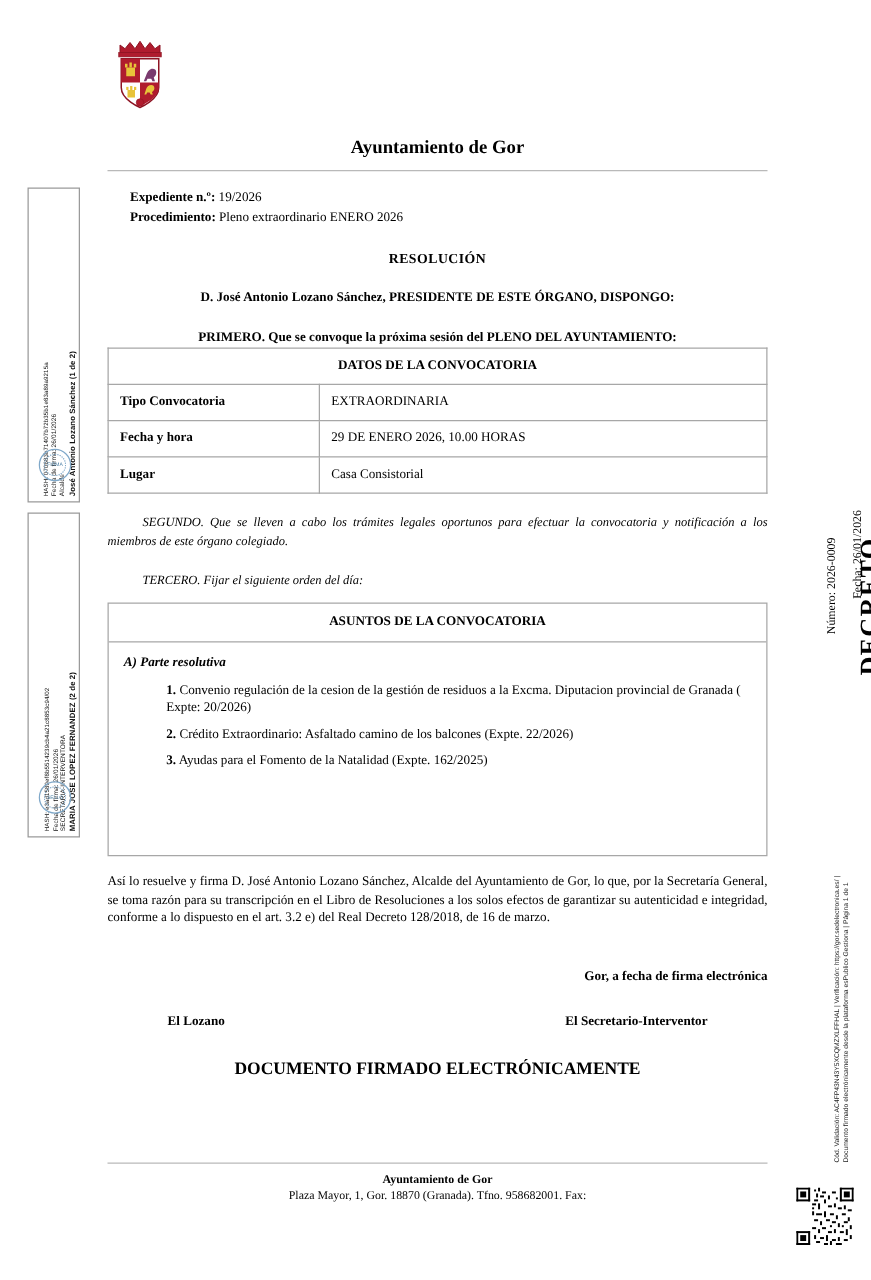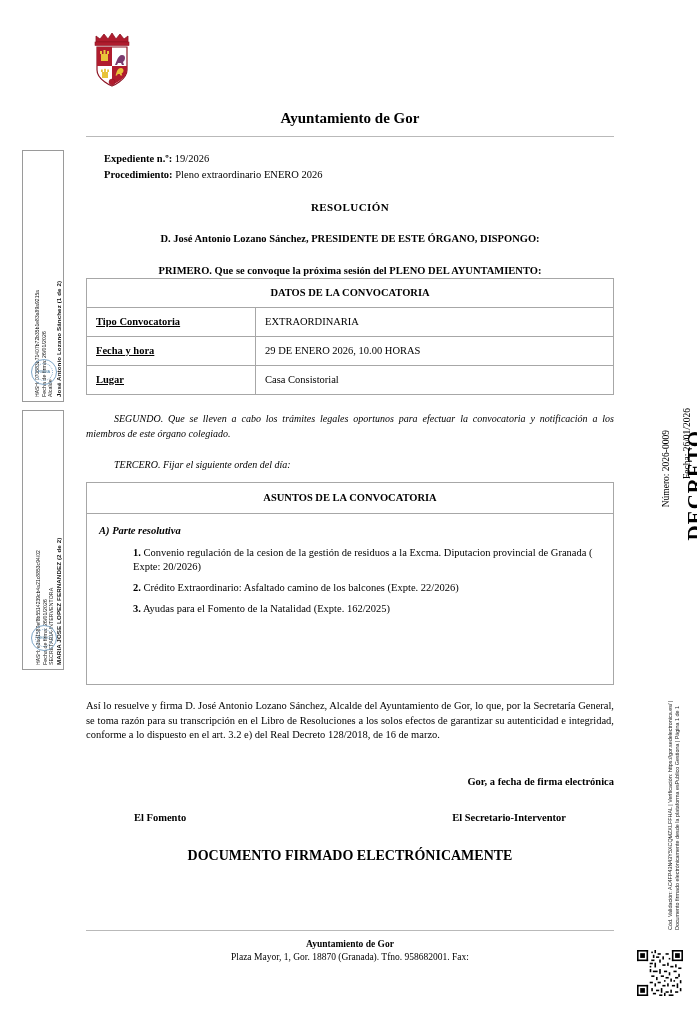--- a/index.html
+++ b/index.html
@@ -205,21 +205,21 @@
   }
   table.box td, table.box th {
     border: 1px solid #a7a7a7;
     padding: 7px 9px;
   }
   table.box th {
     text-align: center;
     font-weight: bold;
     font-size: 10.5px;
   }
-  td.label { width: 150px; font-weight: bold; text-decoration: underline; }
+  td.label { width: 150px; font-weight: bold; }
 
   .asuntos {
     margin-top: 10px;
     border: 1px solid #a7a7a7;
     font-size: 10.5px;
   }
   .asuntos-head {
     text-align: center;
     font-weight: bold;
     padding: 8px 6px;
@@ -492,21 +492,21 @@
         <span>Ayudas para el Fomento de la Natalidad (Expte. 162/2025)</span>
       </div>
     </div>
   </div>
 
   <p class="closing">Así lo resuelve y firma D. José Antonio Lozano Sánchez, Alcalde del Ayuntamiento de Gor, lo que, por la Secretaría General, se toma razón para su transcripción en el Libro de Resoluciones a los solos efectos de garantizar su autenticidad e integridad, conforme a lo dispuesto en el art. 3.2 e) del Real Decreto 128/2018, de 16 de marzo.</p>
 
   <p class="center-bold">Gor, a fecha de firma electrónica</p>
 
   <div class="signers">
-    <span>El Fomento</span>
+    <span>El Lozano</span>
     <span>El Secretario-Interventor</span>
   </div>
 
   <p class="firmado">DOCUMENTO FIRMADO ELECTRÓNICAMENTE</p>
 </div>
 
 <div class="footer-rule"></div>
 <div class="footer">
   <div class="f1">Ayuntamiento de Gor</div>
   <div>Plaza Mayor, 1, Gor. 18870 (Granada). Tfno. 958682001. Fax:</div>

